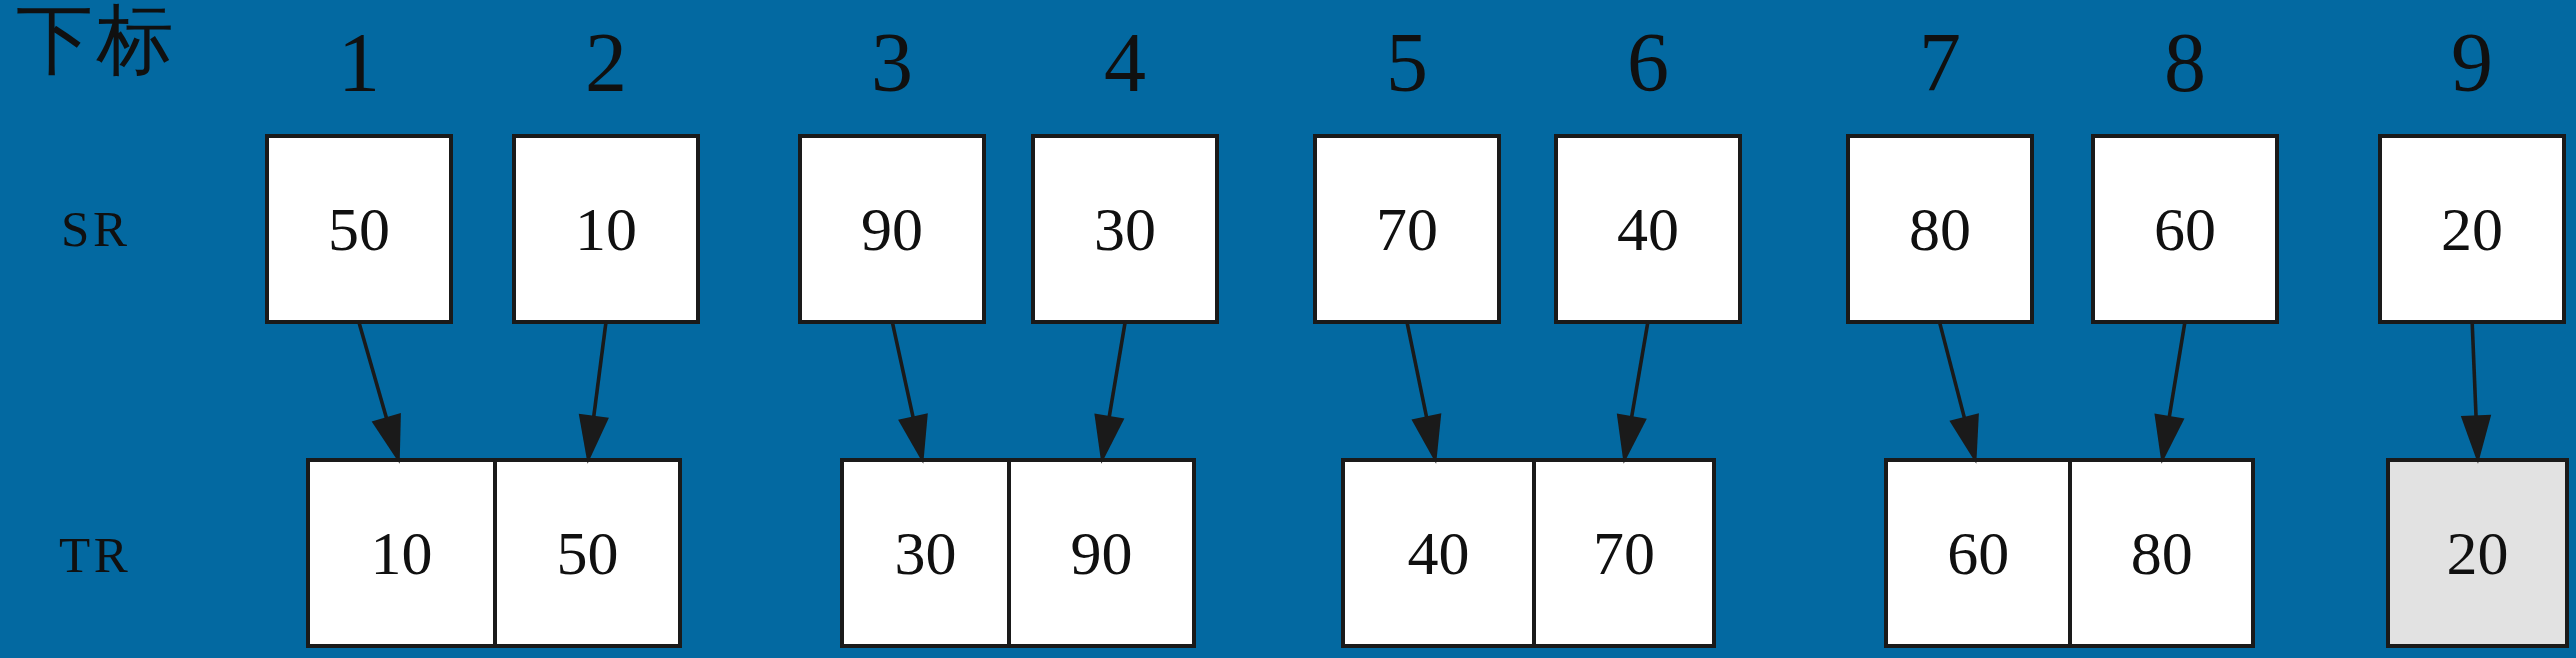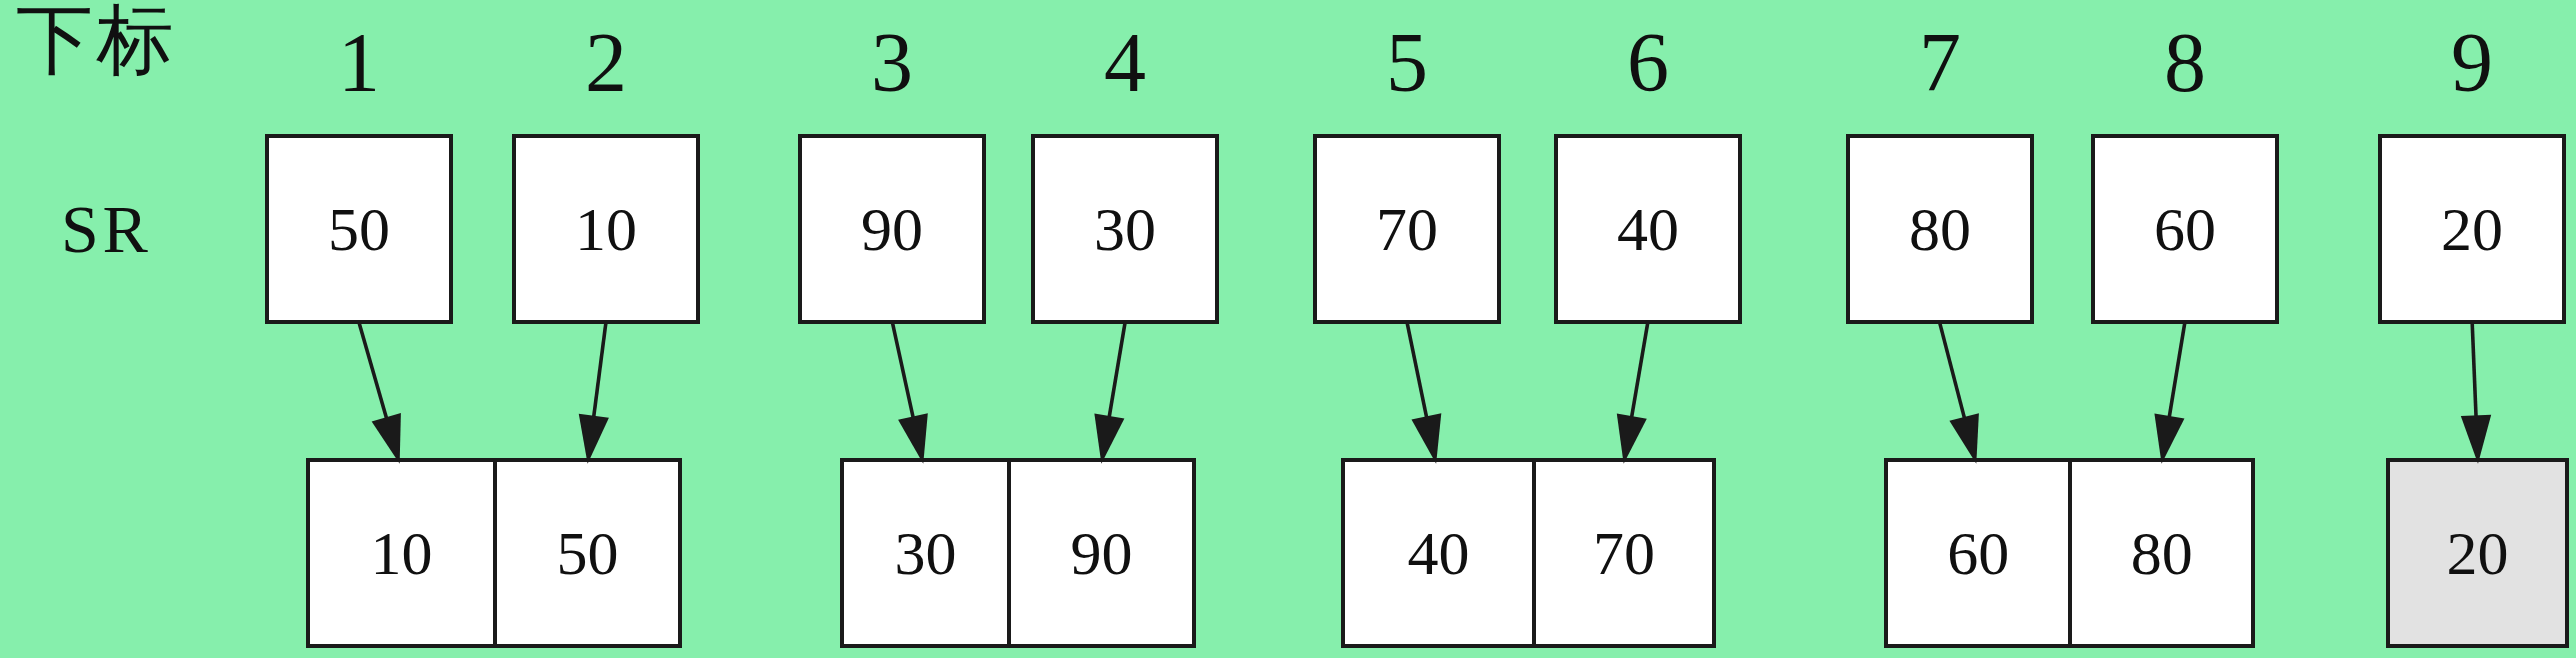--- a/index.html
+++ b/index.html
@@ -4,29 +4,29 @@
 <style>
   html, body {
     margin: 0;
     padding: 0;
     background: #ffffff;
   }
   #stage {
     position: relative;
     width: 2576px;
     height: 659px;
-    background: #86efac;
+    background: #0369a1;
     overflow: hidden;
     font-family: "Liberation Serif", "DejaVu Serif", serif;
     color: #101010;
   }
   .row-label {
     position: absolute;
     transform: translate(0, -50%);
-    font-size: 68px;
+    font-size: 51px;
     line-height: 1;
     letter-spacing: 3.6px;
     color: #101010;
     white-space: nowrap;
   }
   #label-index {
     top: 41px;
     left: 16px;
     font-size: 77px;
     transform: none;
@@ -90,20 +90,21 @@
     height: 659px;
     pointer-events: none;
   }
 </style>
 </head>
 <body>
 
 <div id="stage">
   <div class="row-label" id="label-index">下标</div>
   <div class="row-label" id="label-sr">SR</div>
+  <div class="row-label" id="label-tr">TR</div>
 
   <div id="index-row">
       <div class="index-label" style="left: 359px;">1</div>
       <div class="index-label" style="left: 606px;">2</div>
       <div class="index-label" style="left: 892px;">3</div>
       <div class="index-label" style="left: 1125px;">4</div>
       <div class="index-label" style="left: 1407px;">5</div>
       <div class="index-label" style="left: 1648px;">6</div>
       <div class="index-label" style="left: 1940px;">7</div>
       <div class="index-label" style="left: 2185px;">8</div>

